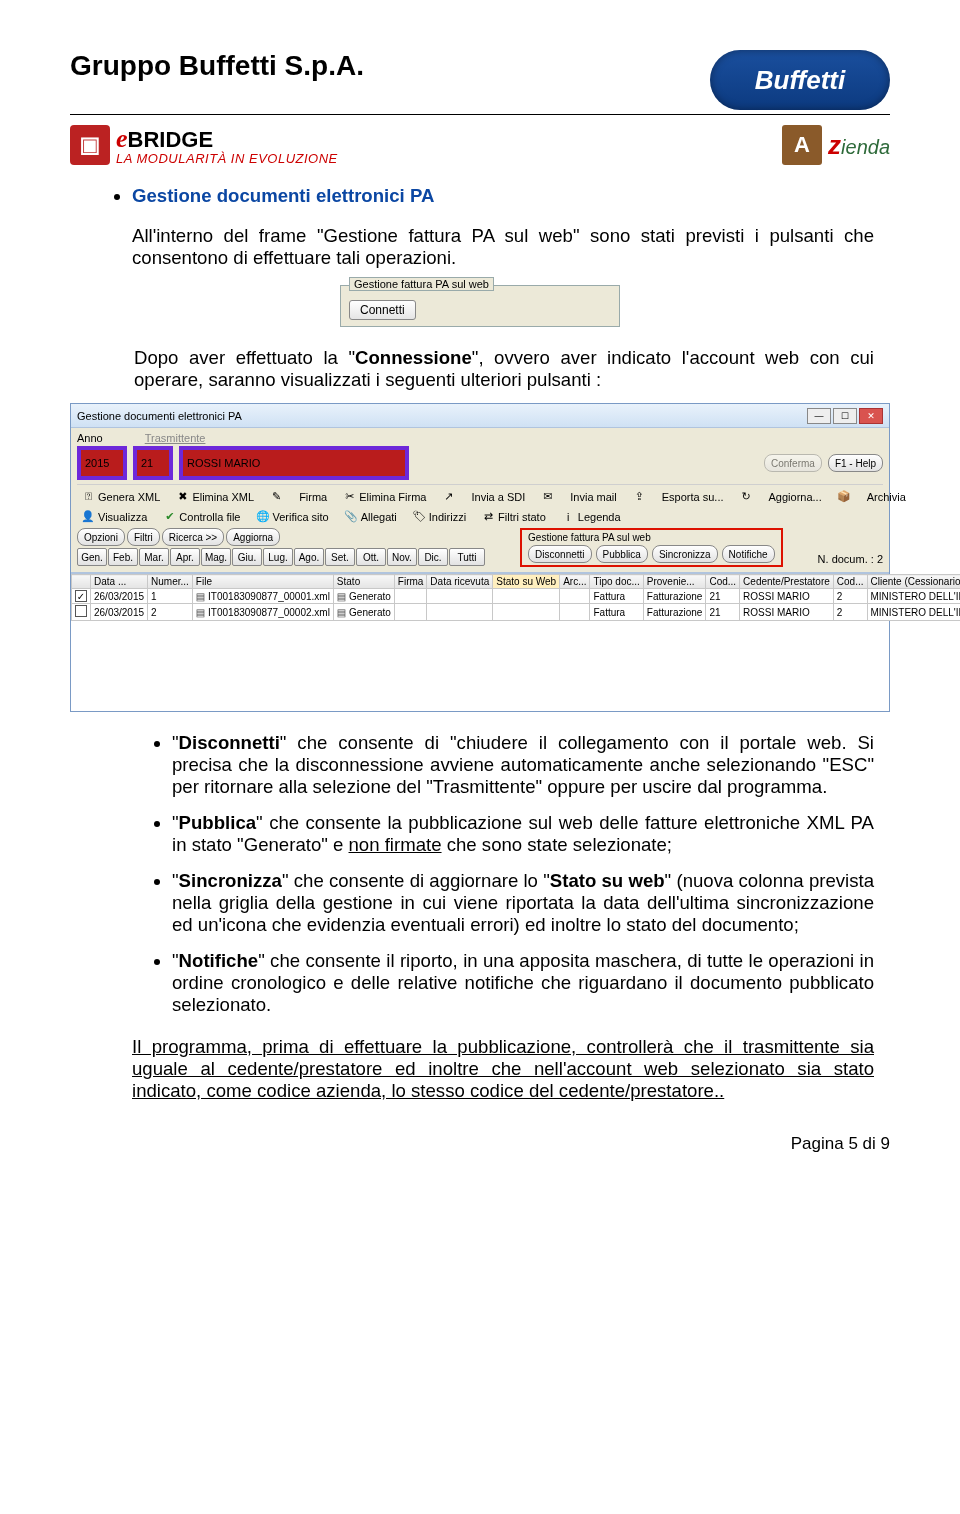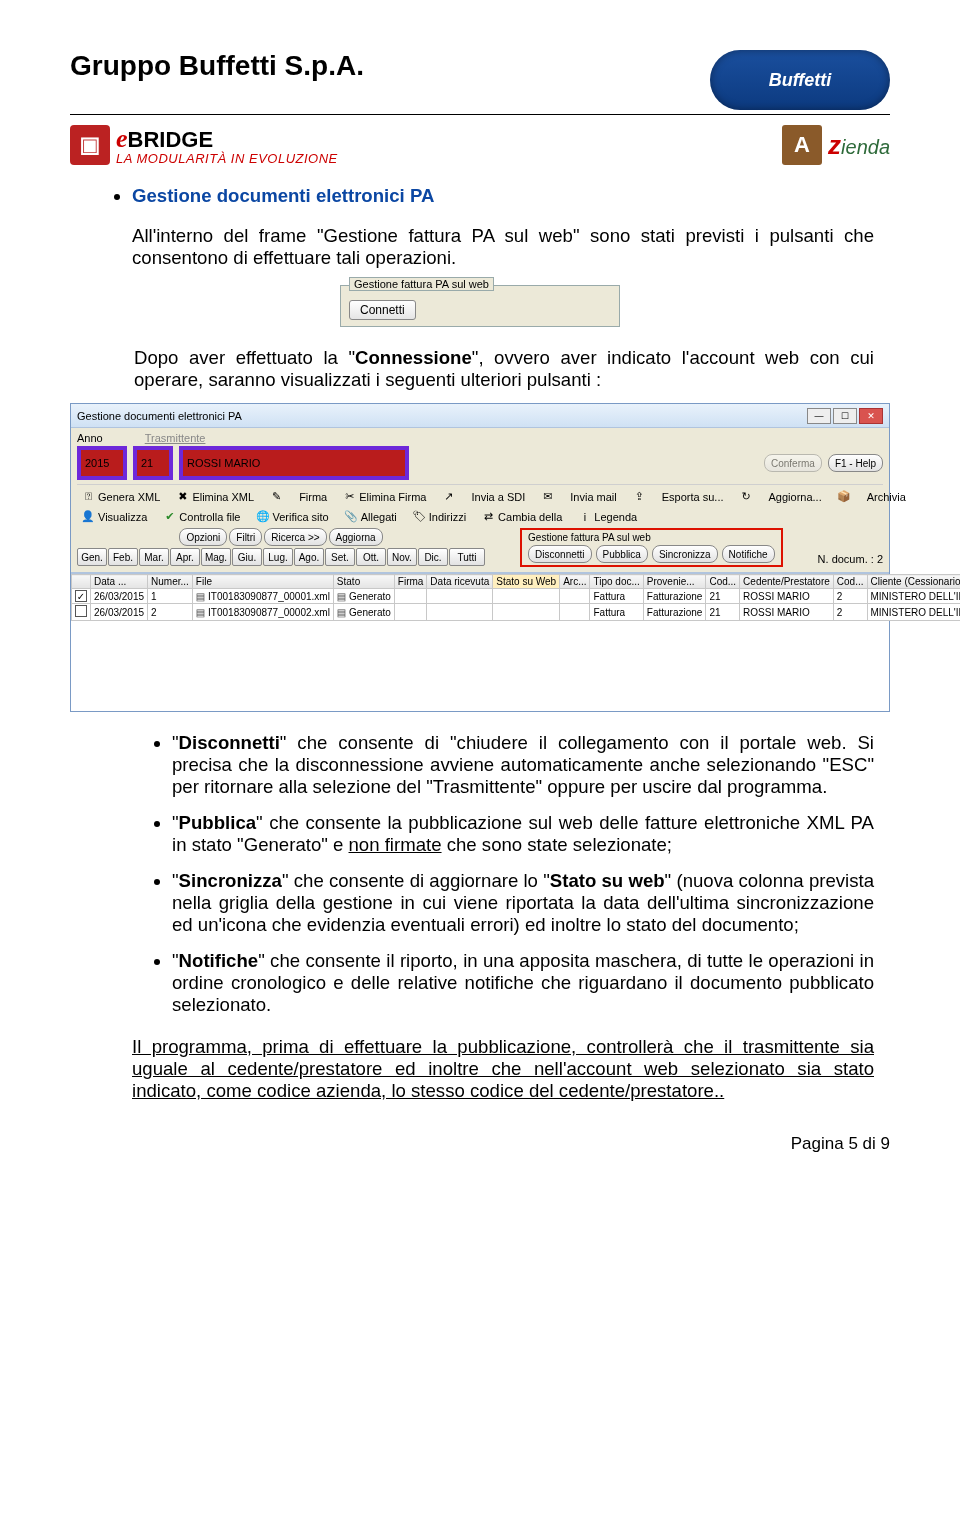--- a/index.html
+++ b/index.html
@@ -3,21 +3,21 @@
 <meta charset="utf-8">
 <style>
   * { box-sizing: border-box; margin: 0; padding: 0; }
   body { font-family: Arial, sans-serif; background: #fff; width: 960px; margin: 0 auto; color: #000; }
   .page { padding: 50px 70px 40px 70px; position: relative; }
   .header-row { display: flex; align-items: flex-start; justify-content: space-between; margin-bottom: 4px; }
   .header-left { }
   .company-title { font-size: 28px; font-weight: bold; }
   .company-addr { font-size: 17px; }
   .underline-hdr { border-bottom: 1px solid #000; margin-top: 4px; margin-bottom: 10px; }
-  .buffetti-badge { width: 180px; height: 60px; background: linear-gradient(#1a4f9e,#0c3a80); border-radius: 30px; color: #fff; display: flex; align-items: center; justify-content: center; font-style: italic; font-weight: bold; font-size: 18px; box-shadow: inset 0 0 8px rgba(0,0,0,.4); }
+  .buffetti-badge { width: 180px; height: 60px; background: linear-gradient(#1a4f9e,#0c3a80); border-radius: 30px; color: #fff; display: flex; align-items: center; justify-content: center; font-style: italic; font-weight: bold; font-size: 26px; box-shadow: inset 0 0 8px rgba(0,0,0,.4); }
   .logo-row { display: flex; justify-content: space-between; align-items: center; margin: 8px 0 20px 0; }
   .ebridge-logo { display: flex; align-items: center; gap: 6px; }
   .ebridge-cube { width: 40px; height: 40px; background: #b22; position: relative; border-radius: 4px; display:flex;align-items:center;justify-content:center;color:#fff;font-weight:bold;font-size:22px; }
   .ebridge-text { line-height: 1; }
   .ebridge-text .l1 { font-size: 22px; font-weight: bold; }
   .ebridge-text .l1 .e { color:#c00; font-style:italic; font-size:26px; font-family: Georgia,serif;}
   .ebridge-text .l2 { font-size: 13px; color:#c00; font-style:italic; letter-spacing:.5px;}
   .azienda-logo { display: flex; align-items: center; gap: 6px; }
   .azienda-box { width: 40px; height: 40px; background: #8a5a2a; color:#fff; display:flex;align-items:center;justify-content:center;font-weight:bold;font-size:22px;border-radius:3px;}
   .azienda-text { font-size: 20px; font-style: italic;}
@@ -202,31 +202,31 @@
         <span class="tool">
             <span class="ic">📎</span>
             <span>Allegati</span>
           </span>
         <span class="tool">
             <span class="ic">🏷</span>
             <span>Indirizzi</span>
           </span>
         <span class="tool">
             <span class="ic">⇄</span>
-            <span>Cambia della</span>
+            <span>Filtri stato</span>
           </span>
         <span class="tool">
             <span class="ic">ℹ</span>
             <span>Legenda</span>
           </span>
       </div>
 
       <div class="row" style="align-items:flex-start;">
         <div style="display:flex;flex-direction:column;gap:2px;">
-          <div style="display:flex;gap:2px;justify-content:center;">
+          <div style="display:flex;gap:2px;">
             <span class="smbtn">Opzioni</span>
             <span class="smbtn">Filtri</span>
             <span class="smbtn">Ricerca &gt;&gt;</span>
             <span class="smbtn">Aggiorna</span>
           </div>
           <div id="months-row" style="display:flex;gap:1px;">
               <span class="monthbtn">Gen.</span>
               <span class="monthbtn">Feb.</span>
               <span class="monthbtn">Mar.</span>
               <span class="monthbtn">Apr.</span>

